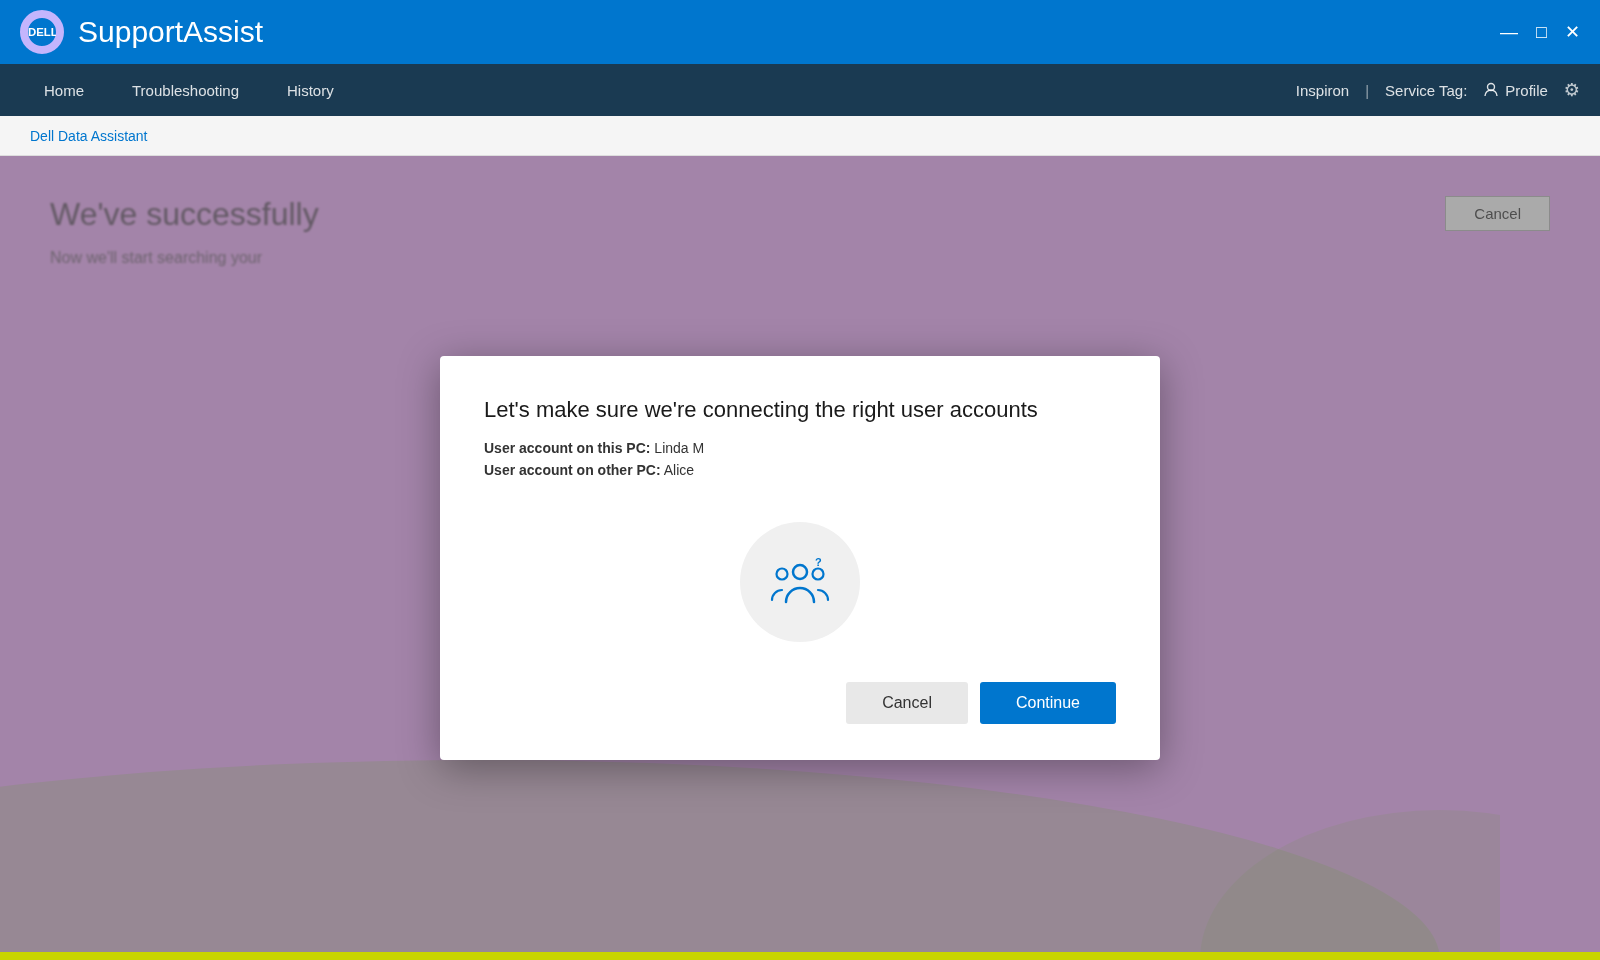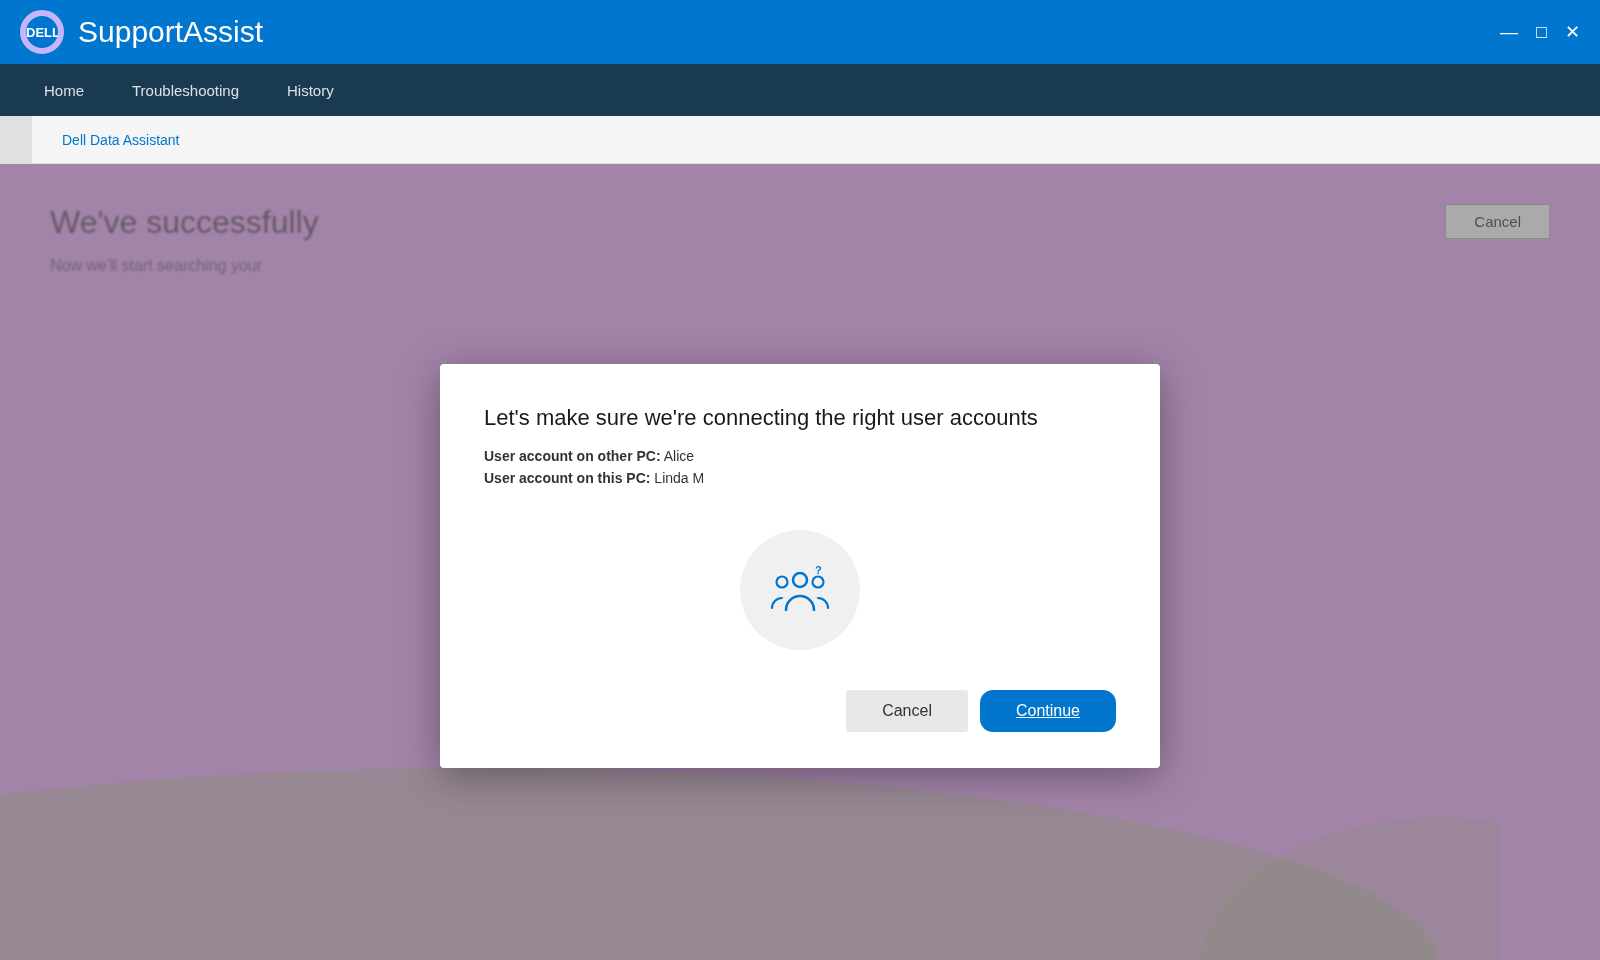--- a/index.html
+++ b/index.html
@@ -10,21 +10,21 @@
       background: #0076CE;
       height: 64px;
       display: flex;
       align-items: center;
       padding: 0 20px;
       color: white;
     }
     .dell-logo {
       width: 44px;
       height: 44px;
-      border: 6px solid #c4b5fd;
+      border: 8px solid #c4b5fd;
       border-radius: 50%;
       display: flex;
       align-items: center;
       justify-content: center;
       margin-right: 14px;
       font-size: 11px;
       font-weight: bold;
       letter-spacing: 0px;
       flex-shrink: 0;
     }
@@ -86,26 +86,25 @@
     }
     .nav-settings-icon {
       font-size: 18px;
       cursor: pointer;
       opacity: 0.85;
     }
 
     
     .breadcrumb-bar {
       background: #f5f5f5;
-      height: 48px;
+      height: 40px;
       display: flex;
       align-items: center;
       padding: 0 30px;
       border-bottom: 1px solid #ddd;
-      margin-left: 32px;
     }
     .breadcrumb-text {
       font-size: 14px;
       color: #0076CE;
     }
 
     
     .main-content {
       background: #f0abfc;
       height: calc(960px - 64px - 52px - 40px);
@@ -233,22 +232,21 @@
       cursor: pointer;
       border-radius: 3px;
     }
     .btn-continue {
       background: #0076CE;
       border: none;
       padding: 12px 36px;
       font-size: 16px;
       color: white;
       cursor: pointer;
-      border-radius: 13px;
-      text-decoration: underline;
+      border-radius: 3px;
     }
 
     
     .bottom-bar {
       position: absolute;
       bottom: 0;
       left: 0;
       right: 0;
       height: 8px;
       background: #c8d400;
@@ -276,20 +274,33 @@
     <div class="nav-item">
       <span>Home</span>
     </div>
     <div class="nav-item">
       <span>Troubleshooting</span>
     </div>
     <div class="nav-item">
       <span>History</span>
     </div>
   </div>
+  <div class="nav-right">
+    <span>Inspiron</span>
+    <span class="nav-divider">|</span>
+    <span>Service Tag:</span>
+    <div class="nav-profile">
+      <svg width="16" height="16" viewBox="0 0 16 16" fill="none">
+        <circle cx="8" cy="5" r="3.5" stroke="rgba(255,255,255,0.85)" stroke-width="1.4"></circle>
+        <path d="M2 14c0-3.3 2.7-6 6-6s6 2.7 6 6" stroke="rgba(255,255,255,0.85)" stroke-width="1.4" fill="none"></path>
+      </svg>
+      <span>Profile</span>
+    </div>
+    <span class="nav-settings-icon">⚙</span>
+  </div>
 </div>
 
 <div class="breadcrumb-bar">
   <span class="breadcrumb-text">Dell Data Assistant</span>
 </div>
 
 <div class="main-content">
 
   <div class="bg-content">
     <div class="bg-title">
@@ -303,28 +314,28 @@
 
   <div class="green-shape"></div>
   <div class="green-shape-right"></div>
 
   <div class="overlay">
 
     <div class="modal">
       <div class="modal-title">Let's make sure we're connecting the right user accounts</div>
 
       <div class="modal-user-info">
+        <div class="modal-user-line">
+          <strong>User account on this PC:</strong>
+          <span>Linda M</span>
+        </div>
         <div class="modal-user-line">
           <strong>User account on other PC:</strong>
           <span>Alice</span>
         </div>
-        <div class="modal-user-line">
-          <strong>User account on this PC:</strong>
-          <span>Linda M</span>
-        </div>
       </div>
 
       <div class="modal-icon-area">
         <div class="icon-circle">
           <svg width="64" height="56" viewBox="0 0 64 56" fill="none" xmlns="http://www.w3.org/2000/svg">
 
             <circle cx="32" cy="18" r="7" stroke="#0076CE" stroke-width="2.5" fill="none"></circle>
             <path d="M18 48c0-7.7 6.3-14 14-14s14 6.3 14 14" stroke="#0076CE" stroke-width="2.5" fill="none" stroke-linecap="round"></path>
 
             <circle cx="14" cy="20" r="5.5" stroke="#0076CE" stroke-width="2.2" fill="none"></circle>

